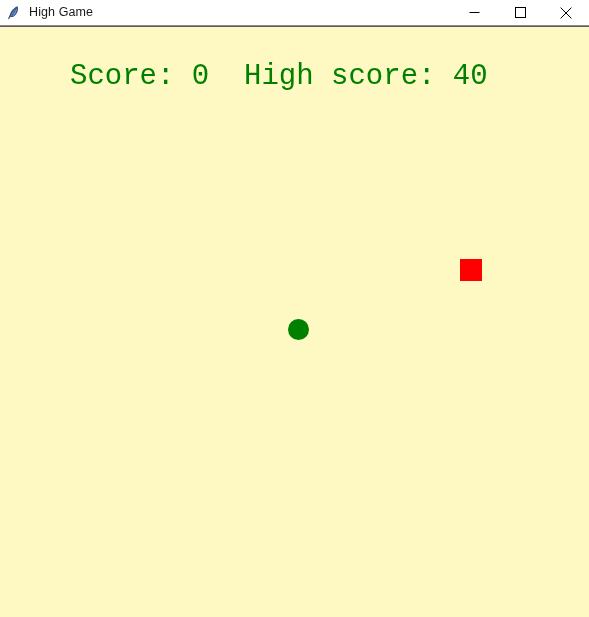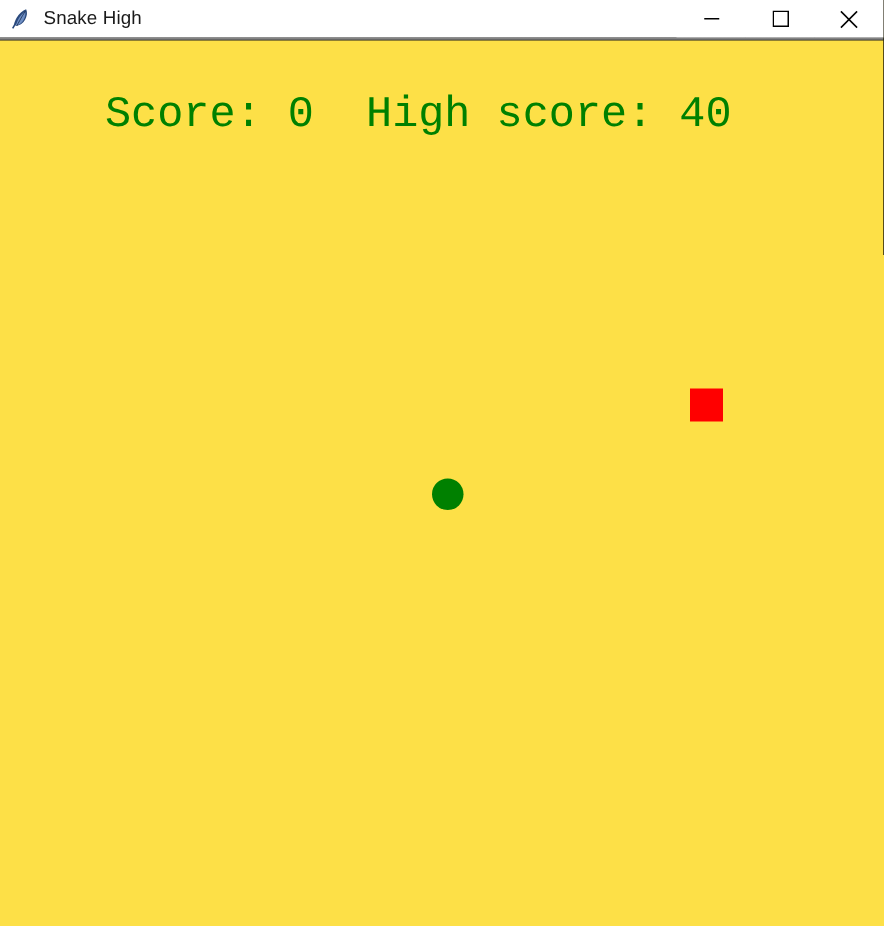--- a/index.html
+++ b/index.html
@@ -121,21 +121,21 @@
 
 <div class="window">
 
   <div class="titlebar">
     <svg class="app-icon" viewBox="0 0 16 16" xmlns="http://www.w3.org/2000/svg">
       <path d="M11.4 1.2 C9.2 2.0 6.6 4.2 5.0 7.0 C4.1 8.6 3.6 10.0 3.3 11.3 L2.0 13.6 L2.9 14.2 L4.2 12.0 C5.6 12.3 7.1 11.9 8.4 10.9 C10.3 9.5 11.5 7.2 11.9 4.9 C12.1 3.6 11.9 2.2 11.4 1.2 Z" fill="#2b4a7d"></path>
       <path d="M10.8 2.6 C9.3 3.6 7.6 5.4 6.4 7.5 C5.7 8.7 5.2 9.9 4.9 11.0 L4.4 11.8 C5.5 11.9 6.7 11.5 7.7 10.7 C9.3 9.4 10.4 7.4 10.8 5.3 C11.0 4.3 11.0 3.4 10.8 2.6 Z" fill="#6f8fc4"></path>
       <path d="M10.9 2.4 C9.6 4.3 8.3 6.6 7.2 8.6 C6.4 10.0 5.7 11.3 5.2 12.3" stroke="#1b2f52" stroke-width="0.55" fill="none"></path>
     </svg>
 
-    <span class="title-text">Snake High</span>
+    <span class="title-text">High Game</span>
 
     <div class="window-controls">
       <div class="wc-btn">
         <svg width="11" height="11" viewBox="0 0 11 11">
           <line x1="0.5" y1="5.5" x2="10.5" y2="5.5" stroke="#000000" stroke-width="1"></line>
         </svg>
       </div>
       <div class="wc-btn">
         <svg width="11" height="11" viewBox="0 0 11 11">
           <rect x="0.5" y="0.5" width="10" height="10" fill="none" stroke="#000000" stroke-width="1"></rect>
@@ -144,21 +144,21 @@
       <div class="wc-btn">
         <svg width="12" height="12" viewBox="0 0 12 12">
           <line x1="0.6" y1="0.6" x2="11.4" y2="11.4" stroke="#000000" stroke-width="1"></line>
           <line x1="11.4" y1="0.6" x2="0.6" y2="11.4" stroke="#000000" stroke-width="1"></line>
         </svg>
       </div>
     </div>
   </div>
   <div class="titlebar-separator"></div>
 
-  <div class="game-canvas" style="background: #fde047;">
+  <div class="game-canvas" style="background: #fef9c3;">
 
     <div class="score-line" style="color: rgb(0, 128, 0);">Score: 0  High score: 40</div>
 
     <div class="food" style="left: 460px; top: 232px; width: 22px; height: 22px; background: rgb(255, 0, 0);"></div>
 
     <div class="snake-segment" style="left: 288px; top: 292px; width: 21px; height: 21px; background: rgb(0, 128, 0);"></div>
 
   </div>
 </div>
 

